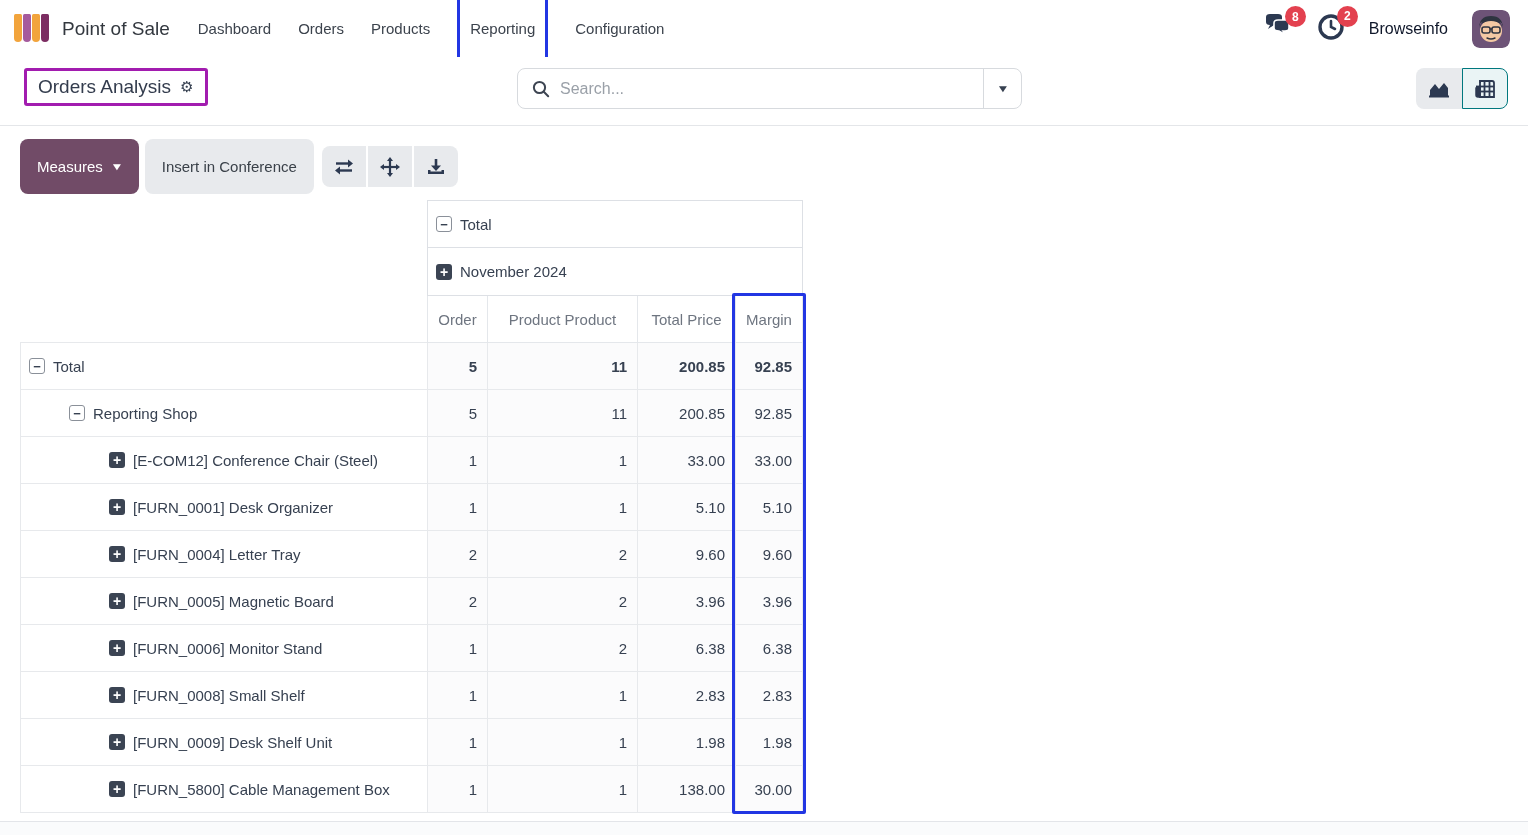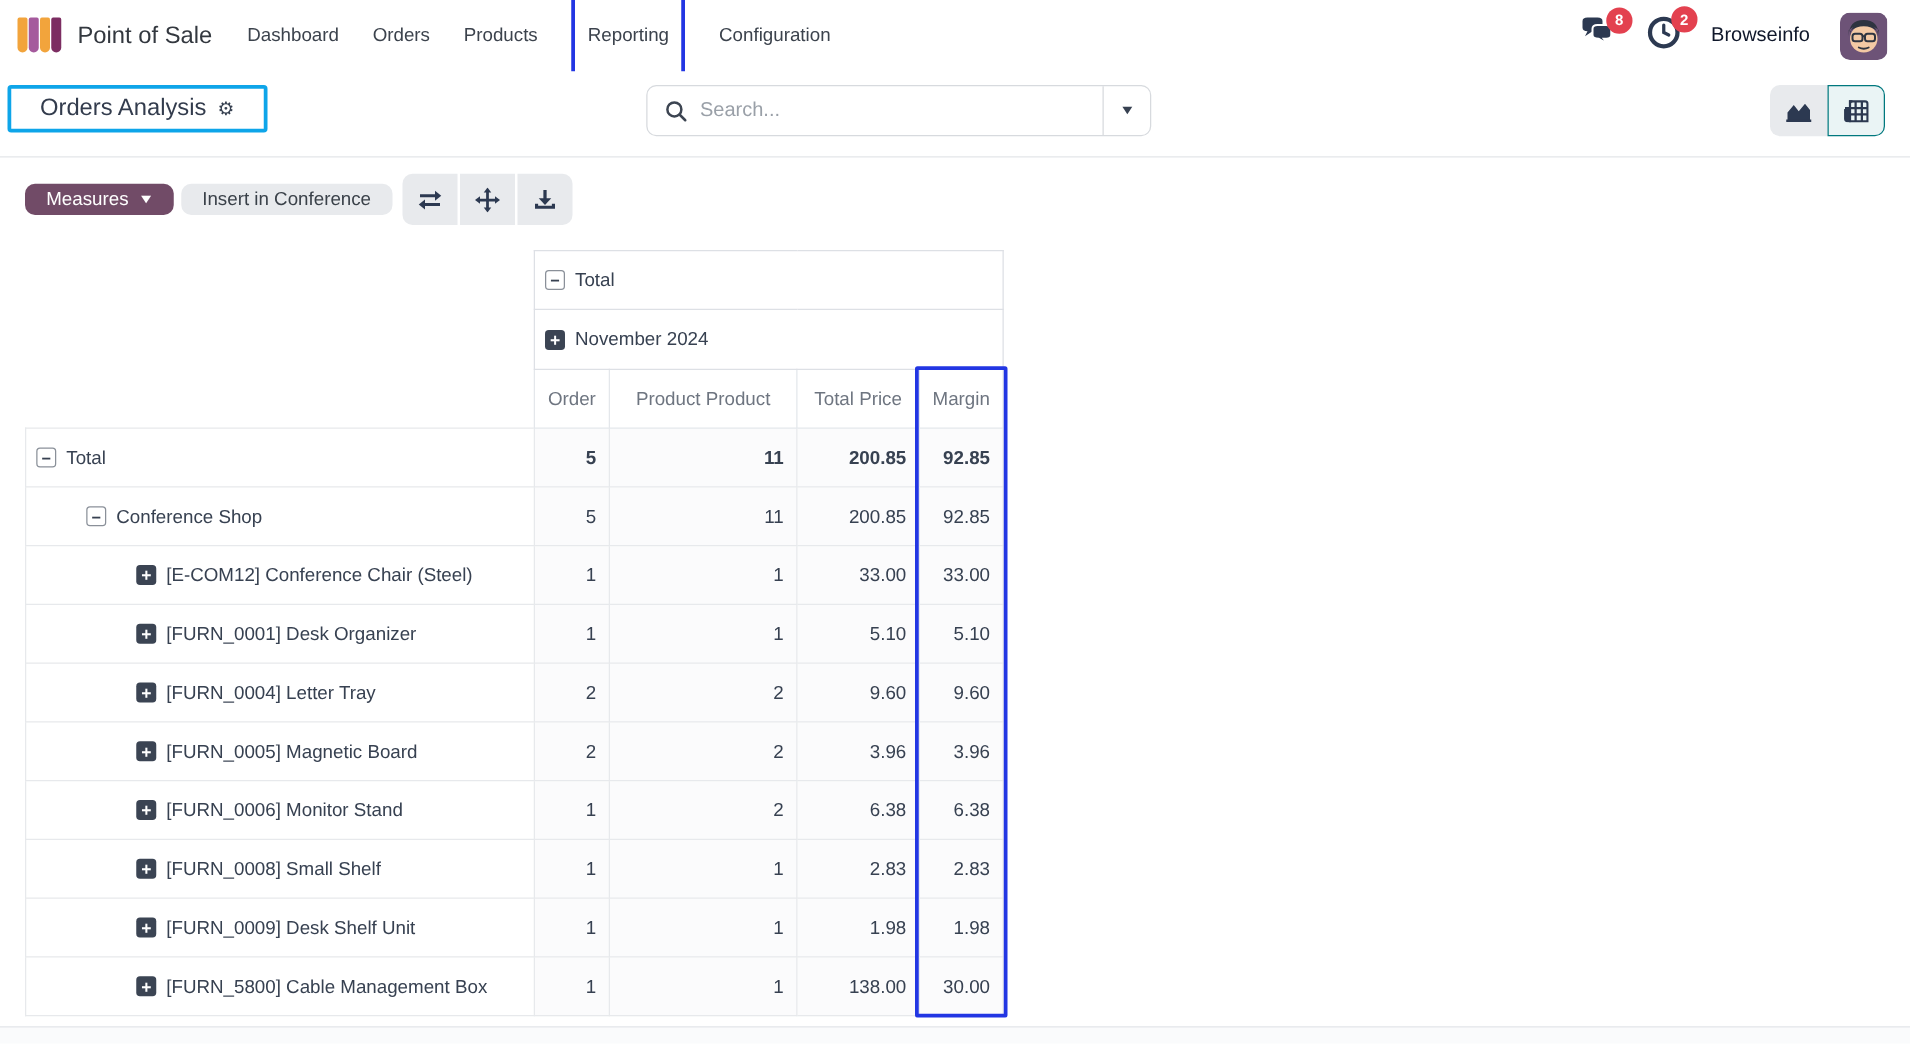--- a/index.html
+++ b/index.html
@@ -40,29 +40,29 @@
   }
   .user-name { font-size:16px; color:#0f172a; cursor:pointer; }
   .avatar { width:38px; height:38px; border-radius:8px; overflow:hidden; cursor:pointer; display:block; }
 
   
   .control-panel {
     position:relative; height:69px;
     border-bottom:1px solid #e4e6e9; background:#fff;
   }
   .title-box {
-    position:absolute; left:6px; top:11px;
-    border:3px solid #0ea5e9; border-radius:3px;
-    padding:5px 23px;
+    position:absolute; left:24px; top:11px;
+    border:3px solid #a21caf; border-radius:3px;
+    padding:5px 11px;
     display:flex; align-items:center; gap:9px; cursor:pointer;
   }
   .page-title { font-size:19px; color:#333c4d; white-space:nowrap; }
   .gear { font-size:15px; color:#374151; }
   .search-bar {
-    position:absolute; left:517px; top:11px; width:404px; height:41px;
+    position:absolute; left:517px; top:11px; width:505px; height:41px;
     border:1px solid #d7dade; border-radius:8px; background:#fff;
     display:flex; align-items:center;
   }
   .search-bar .mag { margin:0 10px 0 14px; display:flex; }
   .search-input {
     flex:1; border:none; outline:none; font-size:16px;
     font-family:"Liberation Sans", sans-serif; color:#374151; background:transparent;
   }
   .search-input::placeholder { color:#9aa0a8; }
   .search-caret-zone {
@@ -75,21 +75,21 @@
     width:46px; height:41px; display:flex; align-items:center; justify-content:center;
     background:#e8eaed; cursor:pointer;
   }
   .view-btn.graph { border-radius:8px 0 0 8px; }
   .view-btn.pivot { border-radius:0 8px 8px 0; }
   .view-btn.active { background:#eaf4f5; border:1px solid #00787e; }
 
   
   .toolbar { position:absolute; top:139px; left:20px; display:flex; align-items:center; gap:6px; }
   .btn {
-    height:25px; border:none; border-radius:8px; font-size:15px; font-weight:500;
+    height:55px; border:none; border-radius:8px; font-size:15px; font-weight:500;
     font-family:"Liberation Sans", sans-serif;
     display:flex; align-items:center; justify-content:center; cursor:pointer; padding:0 17px;
   }
   .btn-measures { background:#714b67; color:#fff; gap:9px; }
   .btn-measures .caret-down-sm { color:#fff; }
   .btn-gray { background:#e8eaed; color:#3a4149; }
   .icon-group { display:flex; gap:2px; margin-left:0; }
   .icon-btn {
     width:44px; height:41px; background:#e8eaed; border:none; cursor:pointer;
     display:flex; align-items:center; justify-content:center;
@@ -316,21 +316,21 @@
         </th>
         <td class="val-cell">5</td>
         <td class="val-cell">11</td>
         <td class="val-cell">200.85</td>
         <td class="val-cell">92.85</td>
       </tr>
       <tr>
         <th class="row-label" style="padding-left: 48px;">
           <span class="rlwrap">
             <span class="tree-icon collapse">−</span>
-            <span>Conference Shop</span>
+            <span>Reporting Shop</span>
           </span>
         </th>
         <td class="val-cell">5</td>
         <td class="val-cell">11</td>
         <td class="val-cell">200.85</td>
         <td class="val-cell">92.85</td>
       </tr>
       <tr>
         <th class="row-label" style="padding-left: 88px;">
           <span class="rlwrap">

